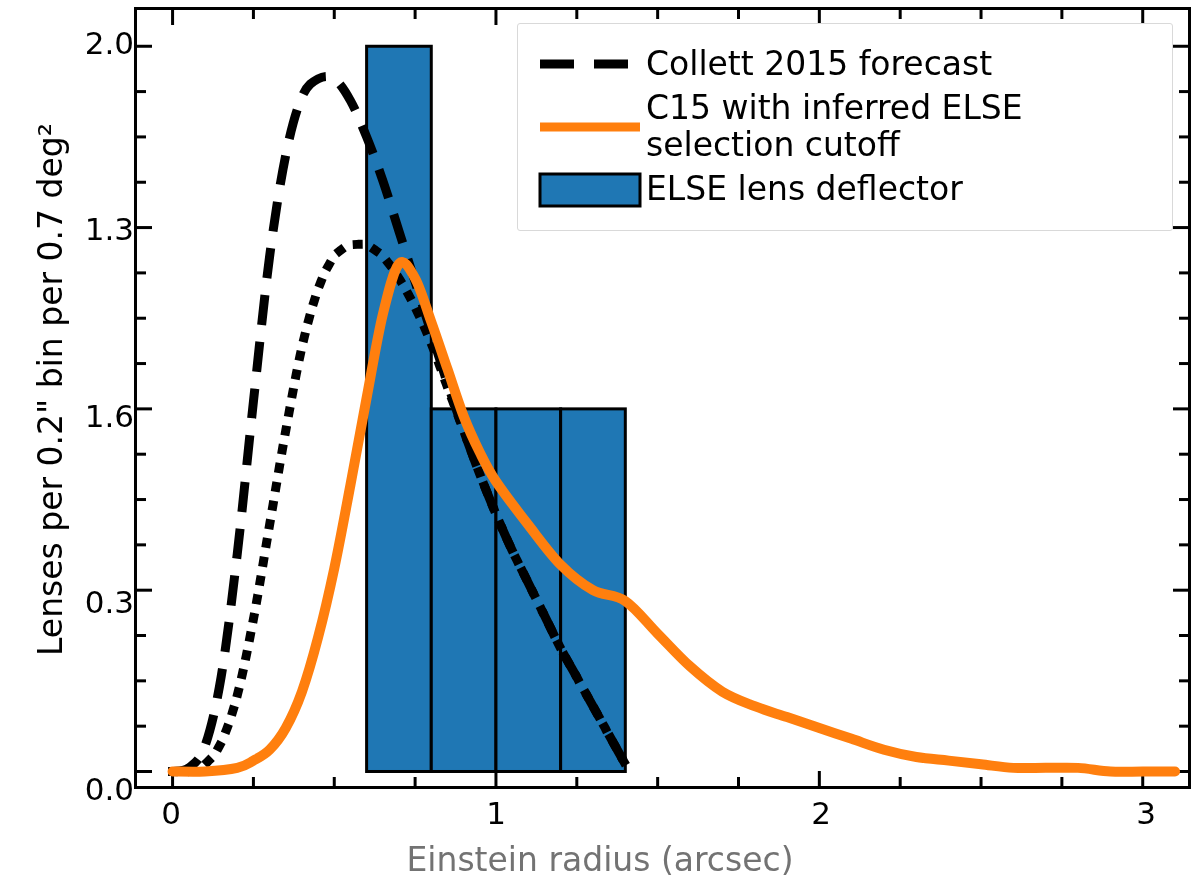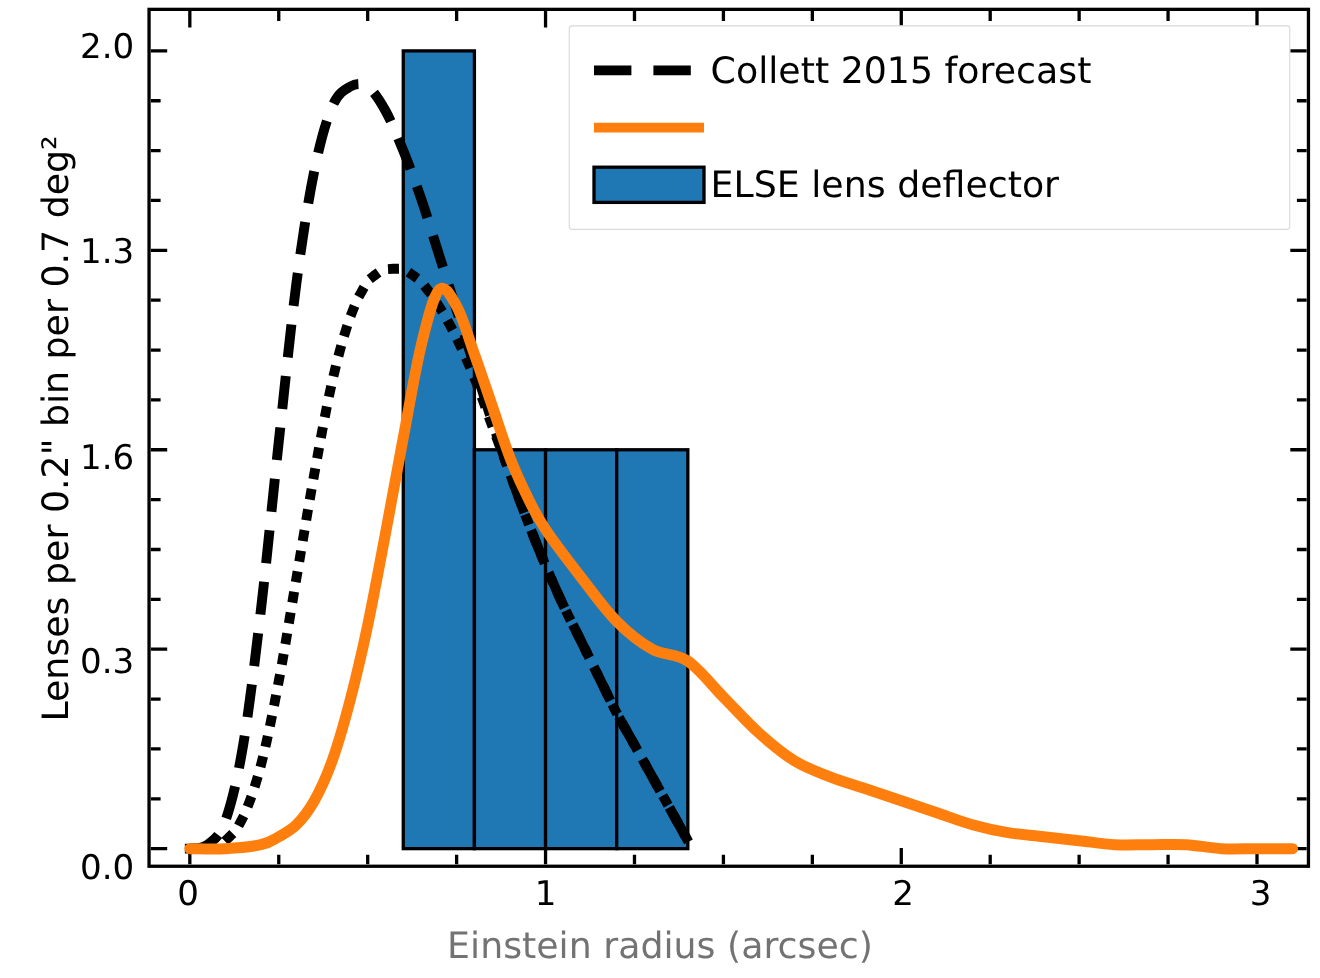--- a/index.html
+++ b/index.html
@@ -63,21 +63,21 @@
   .xtick-label {
     position: absolute;
     top: 795px;
     font-size: 31px;
     color: #000;
     transform: translateX(-50%);
     white-space: nowrap;
   }
   .ytick-label {
     position: absolute;
-    left: 4px;
+    left: 16px;
     width: 118px;
     text-align: right;
     font-size: 31px;
     color: #000;
     transform: translateY(-50%);
     white-space: nowrap;
   }
   
   #legend {
     position: absolute;
@@ -220,20 +220,22 @@
       <span class="legend-text">Collett 2015 forecast</span>
     </div>
 
 
     <div class="legend-row">
       <span class="legend-key">
         <svg width="112" height="44" viewBox="0 0 112 44">
           <line x1="6" y1="22" x2="106" y2="22" stroke="#ff7f0e" stroke-width="9" stroke-linecap="butt"></line>
         </svg>
       </span>
+      <span class="legend-text">C15 with inferred ELSE
+selection cutoff</span>
     </div>
 
     <div class="legend-row">
       <span class="legend-key">
         <svg width="112" height="44" viewBox="0 0 112 44">
           <rect x="6" y="6" width="100" height="32" fill="#1f77b4" stroke="#000000" stroke-width="3"></rect>
         </svg>
       </span>
       <span class="legend-text">ELSE lens deflector</span>
     </div>

